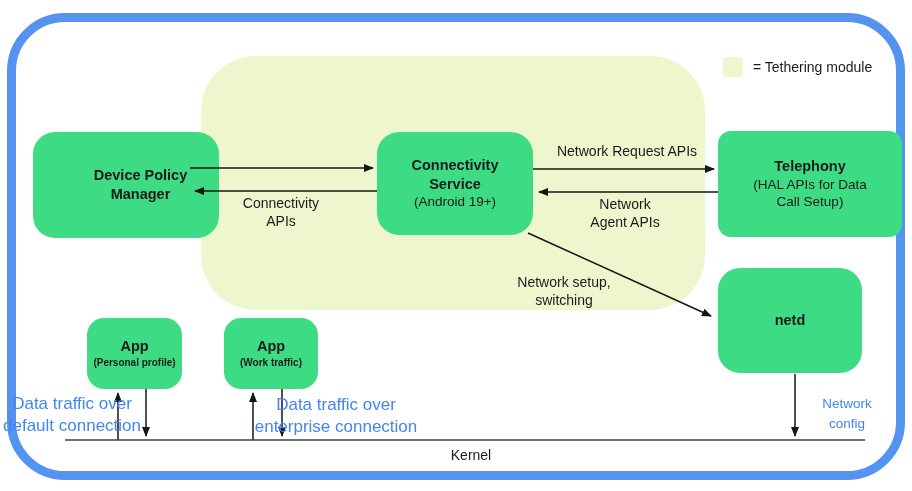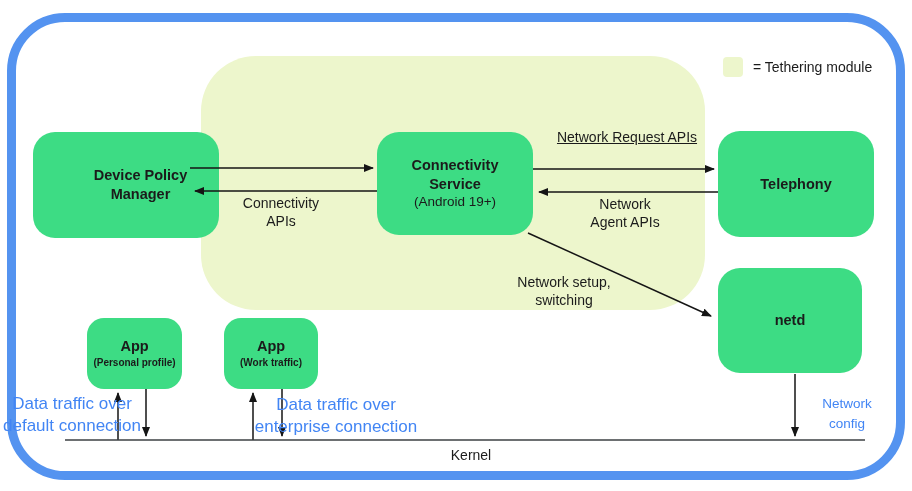--- a/index.html
+++ b/index.html
@@ -59,22 +59,24 @@
     <div class="title">Device Policy
 Manager</div>
   </div>
 
   <div class="node" style="left:377px;top:132px;width:156px;height:103px;">
     <div class="title">Connectivity
 Service</div>
     <div class="subtitle">(Android 19+)</div>
   </div>
 
-  <div class="node" style="left:718px;top:131px;width:156px;height:106px;">
+  <div class="node" style="left:718px;top:131px;width:184px;height:106px;border-radius:13px;">
     <div class="title">Telephony</div>
+    <div class="subtitle">(HAL APIs for Data
+Call Setup)</div>
   </div>
 
   <div class="node" style="left:718px;top:268px;width:144px;height:105px;">
     <div class="title">netd</div>
   </div>
 
   <div class="node app" style="left:87px;top:318px;width:95px;height:71px;">
     <div class="title">App</div>
     <div class="subtitle">(Personal profile)</div>
   </div>
@@ -100,21 +102,21 @@
       <path d="M146,389 V436" marker-end="url(#ah)"></path>
       <path d="M253,440 V393" marker-end="url(#ah)"></path>
       <path d="M282,389 V436" marker-end="url(#ah)"></path>
       <path d="M795,374 V436" marker-end="url(#ah)"></path>
     </g>
     <path d="M65,440 H865" stroke="#3c4043" stroke-width="1.5" fill="none"></path>
   </svg>
 
   <div class="edge-label" style="left:281px;top:194px;">Connectivity
 APIs</div>
-  <div class="edge-label" style="left:627px;top:128px;text-decoration:underline;">Network Request APIs</div>
+  <div class="edge-label" style="left:627px;top:142px;">Network Request APIs</div>
   <div class="edge-label" style="left:625px;top:195px;">Network
 Agent APIs</div>
   <div class="edge-label" style="left:564px;top:273px;">Network setup,
 switching</div>
 
   <div class="blue-label" style="left:72px;top:393px;">Data traffic over
 default connection</div>
   <div class="blue-label" style="left:336px;top:394px;">Data traffic over
 enterprise connection</div>
   <div class="blue-label" style="left:847px;top:394px;font-size:13.5px;line-height:1.45;">Network

